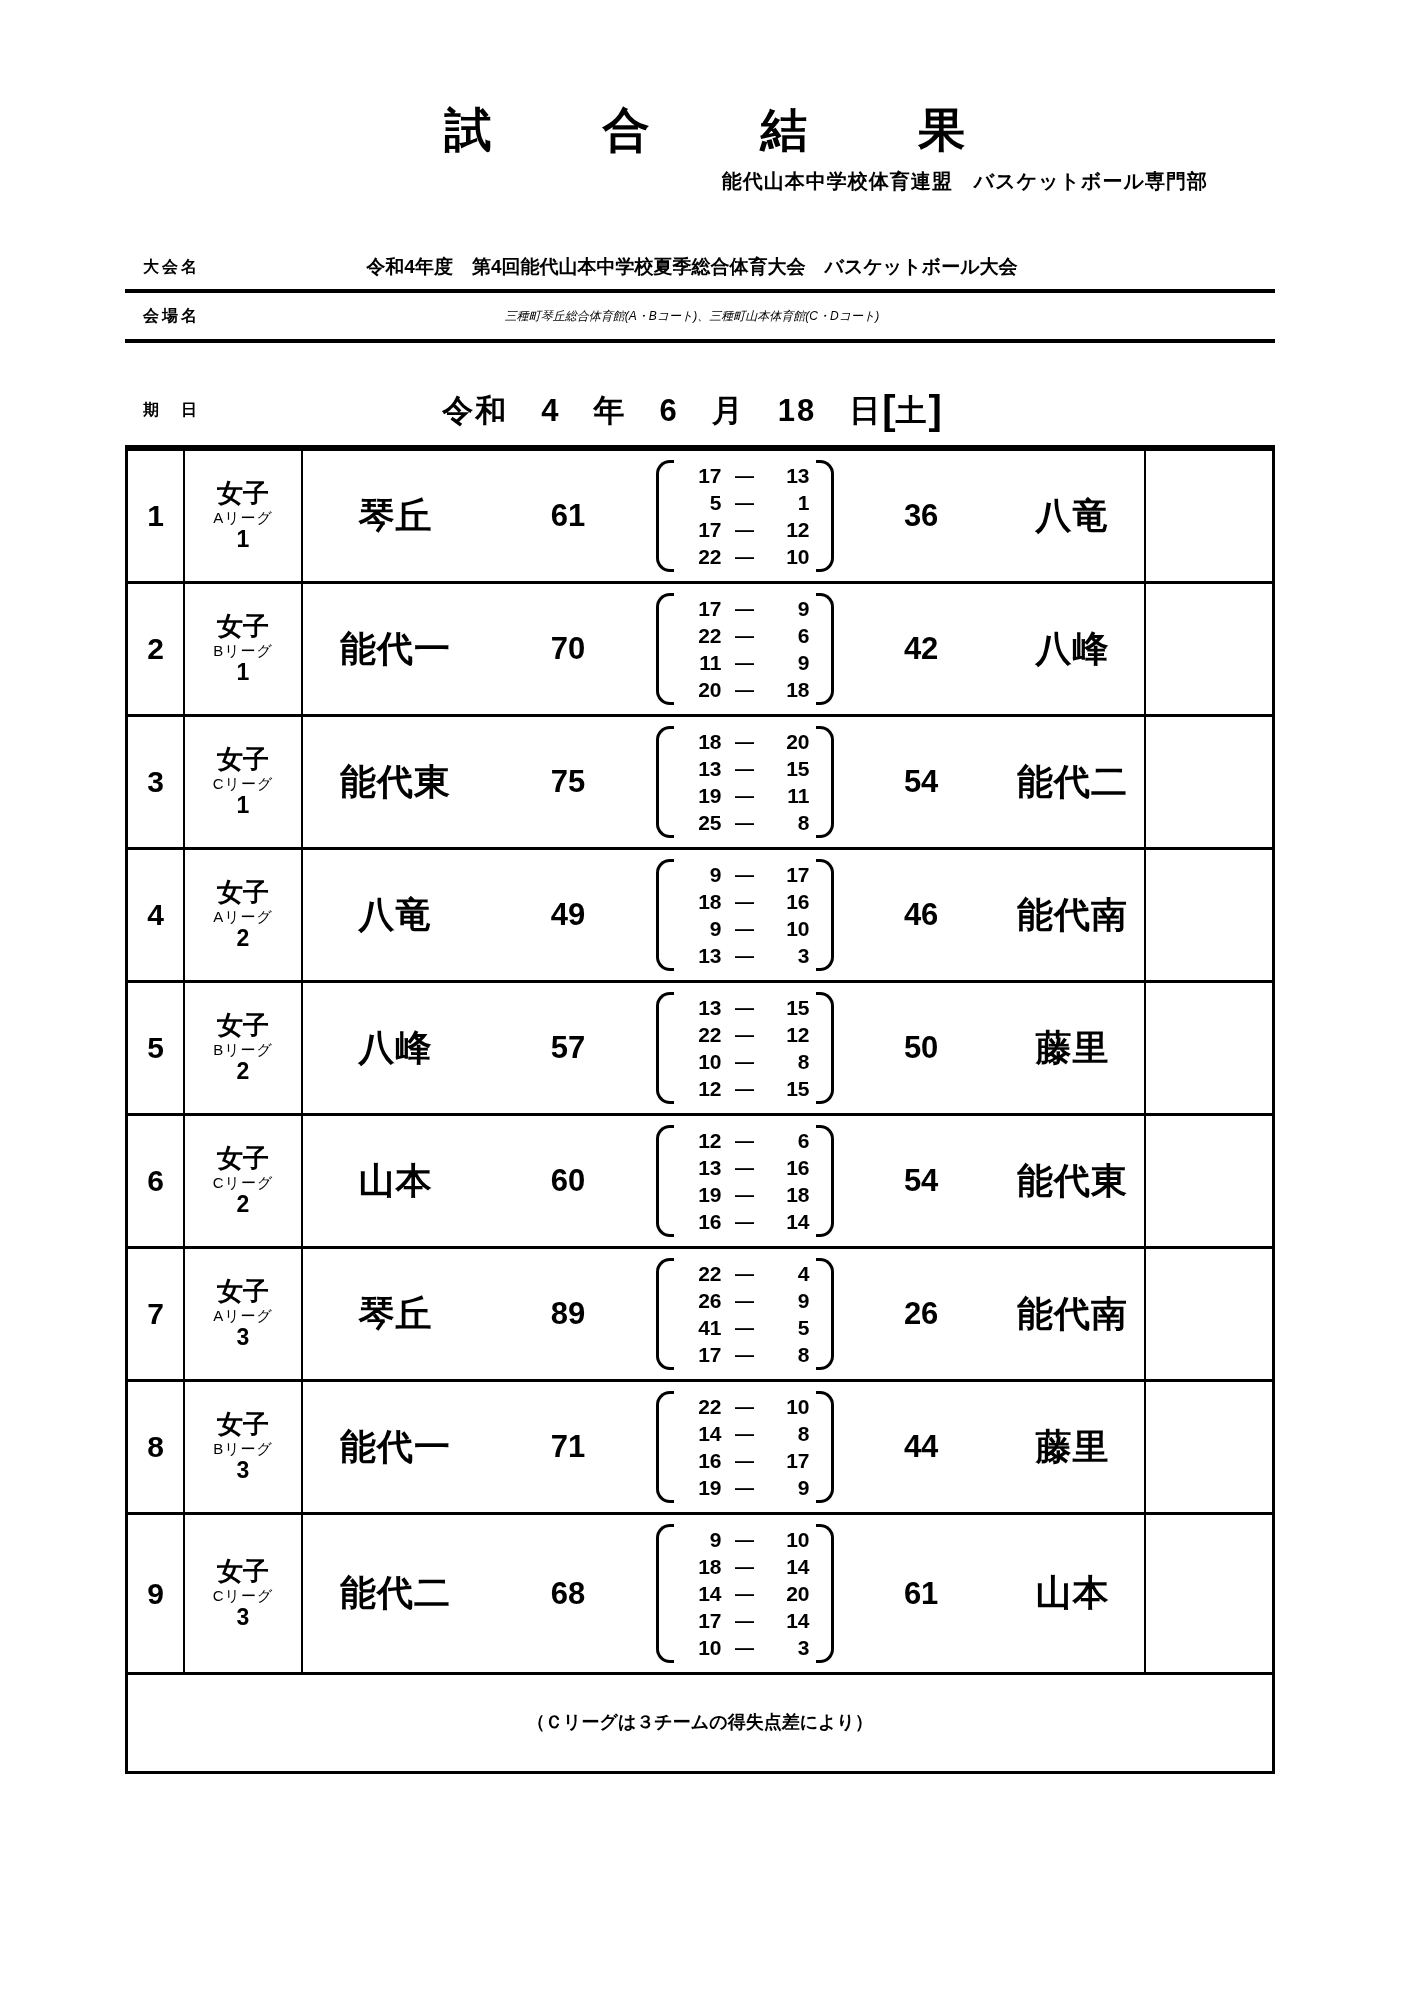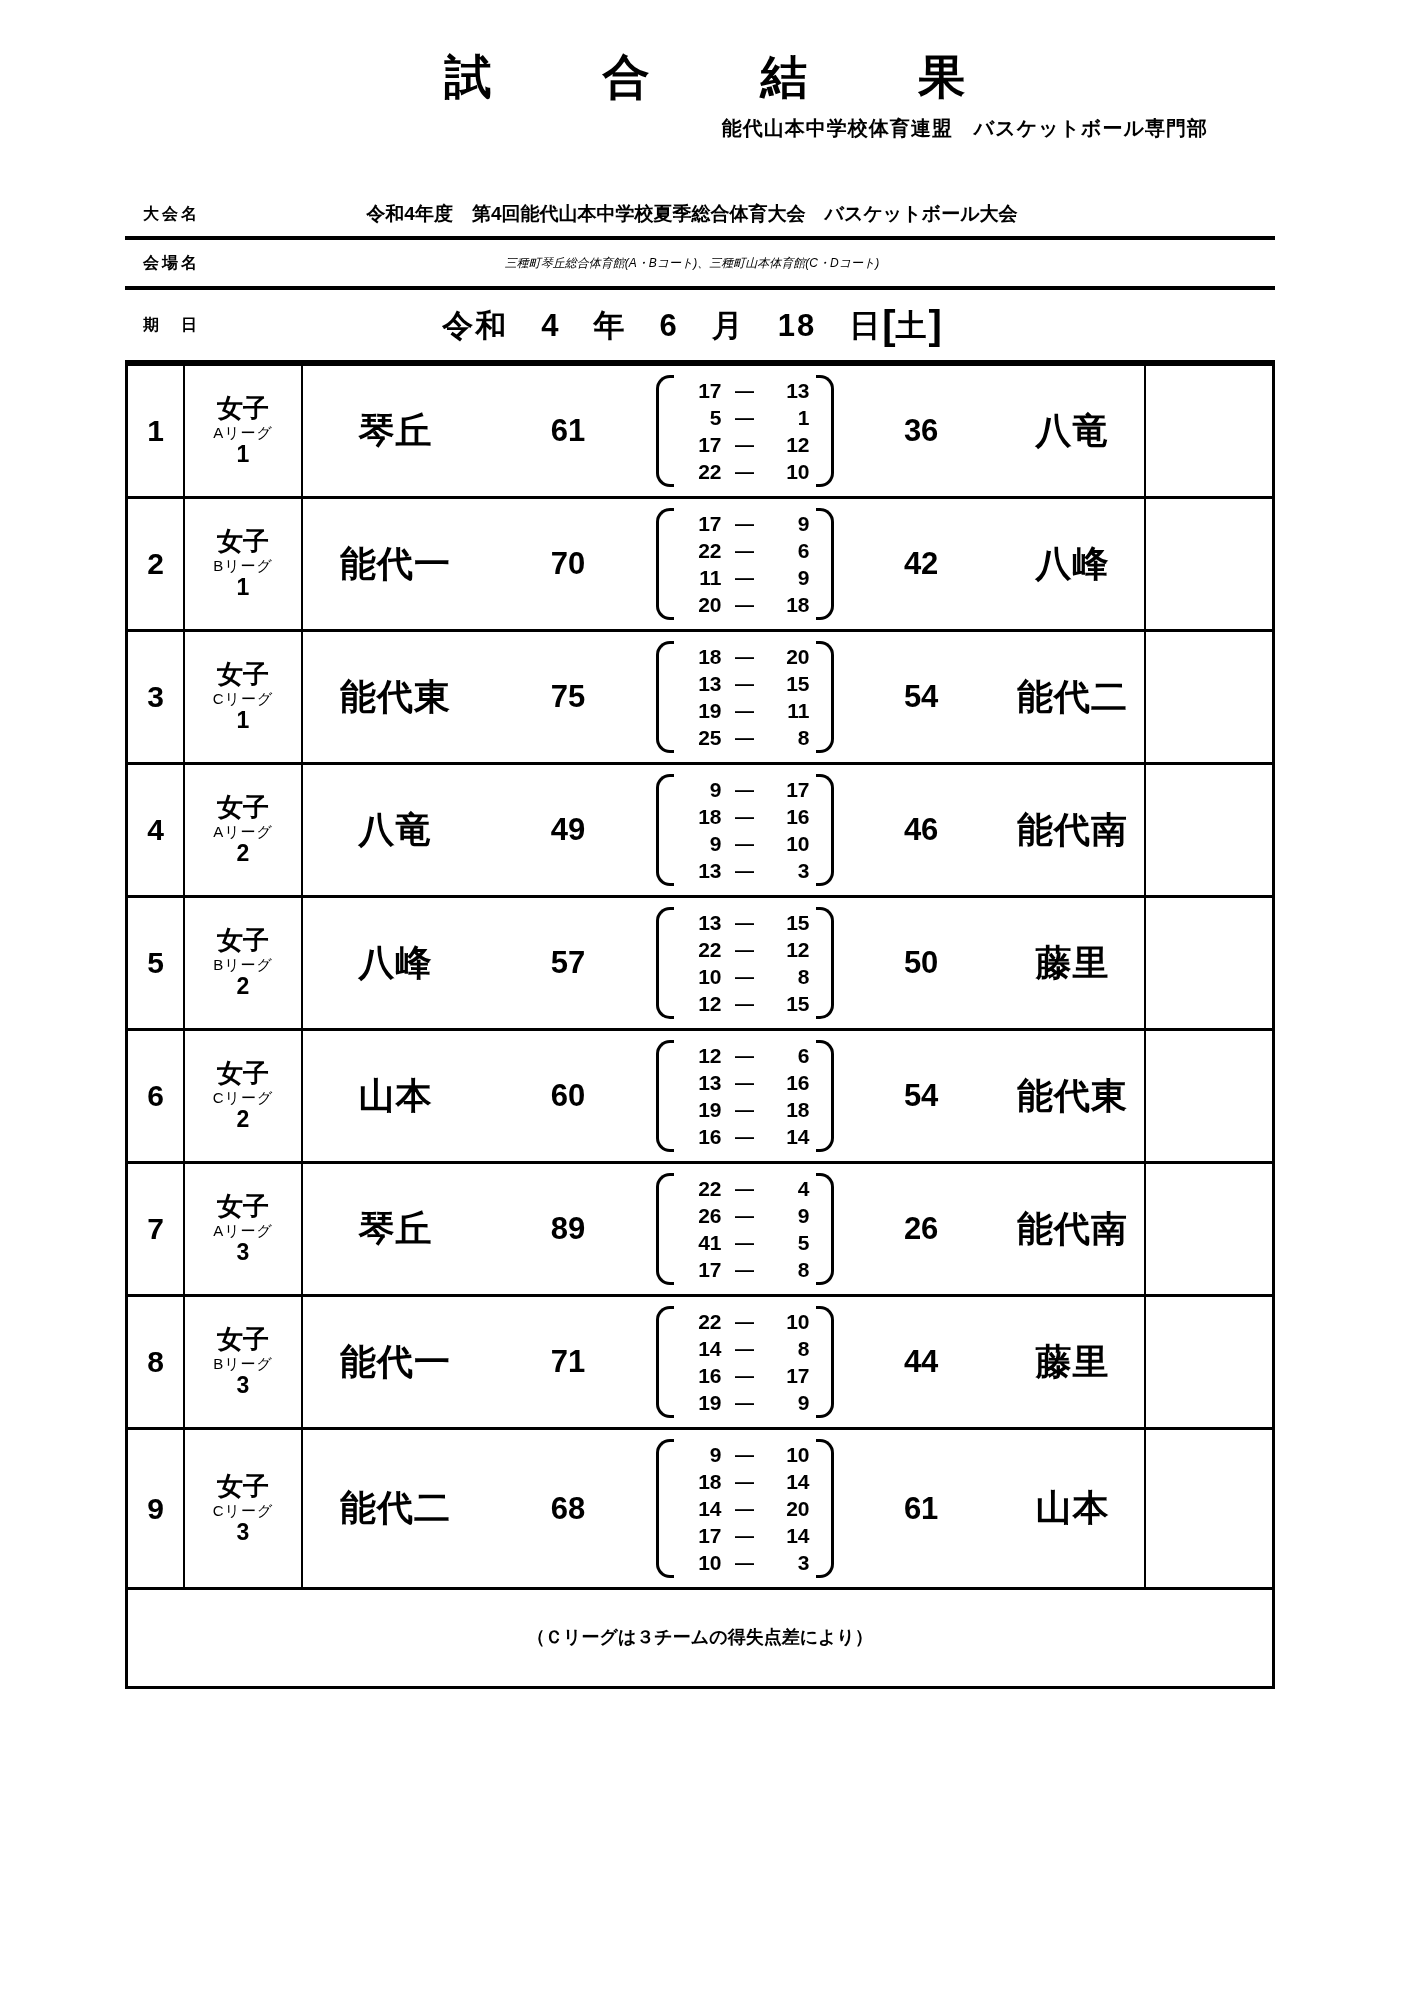--- a/index.html
+++ b/index.html
@@ -1,27 +1,27 @@
 <!DOCTYPE html>
 <html><head>
 <meta charset="utf-8">
 <style>
   html,body{margin:0;padding:0;background:#fff;}
   body{width:1410px;height:1994px;font-family:"Liberation Sans","DejaVu Sans",sans-serif;color:#000;overflow:hidden;}
   .page{position:relative;width:1410px;height:1994px;background:#fff;}
 
-  .title{padding-top:46px;text-align:center;font-size:47px;font-weight:bold;letter-spacing:0.68em;text-indent:0.68em;white-space:nowrap;}
+  .title{padding-top:99px;text-align:center;font-size:47px;font-weight:bold;letter-spacing:0.68em;text-indent:0.68em;white-space:nowrap;}
   .subtitle{margin-top:6px;text-align:right;padding-right:202px;font-size:20px;font-weight:bold;letter-spacing:1px;}
 
   .content{margin:50px 0 0 125px;width:1150px;}
 
   .info-row{position:relative;}
   .info-row.tournament{height:44px;border-bottom:4px solid #000;}
   .info-row.venue{height:46px;border-bottom:4px solid #000;}
-  .info-row.daterow{height:70px;}
+  .info-row.daterow{height:70px;margin-top:32px;}
   .info-label{position:absolute;left:18px;top:50%;transform:translateY(-50%);font-size:16px;font-weight:bold;letter-spacing:3px;white-space:nowrap;}
   .info-value{position:absolute;left:0;right:16px;top:50%;transform:translateY(-50%);text-align:center;white-space:nowrap;}
   .t-name{font-size:19px;font-weight:bold;}
   .v-name{font-size:12px;font-weight:normal;font-style:italic;}
   .date-value{font-size:31px;font-weight:bold;letter-spacing:2px;}
   .date-brk{font-size:40px;font-weight:bold;vertical-align:-3px;letter-spacing:0;}
 
   .match-table{border:3px solid #000;}
   .thead{display:flex;align-items:stretch;height:37px;font-size:17px;}
   .th{display:flex;align-items:center;justify-content:center;}

